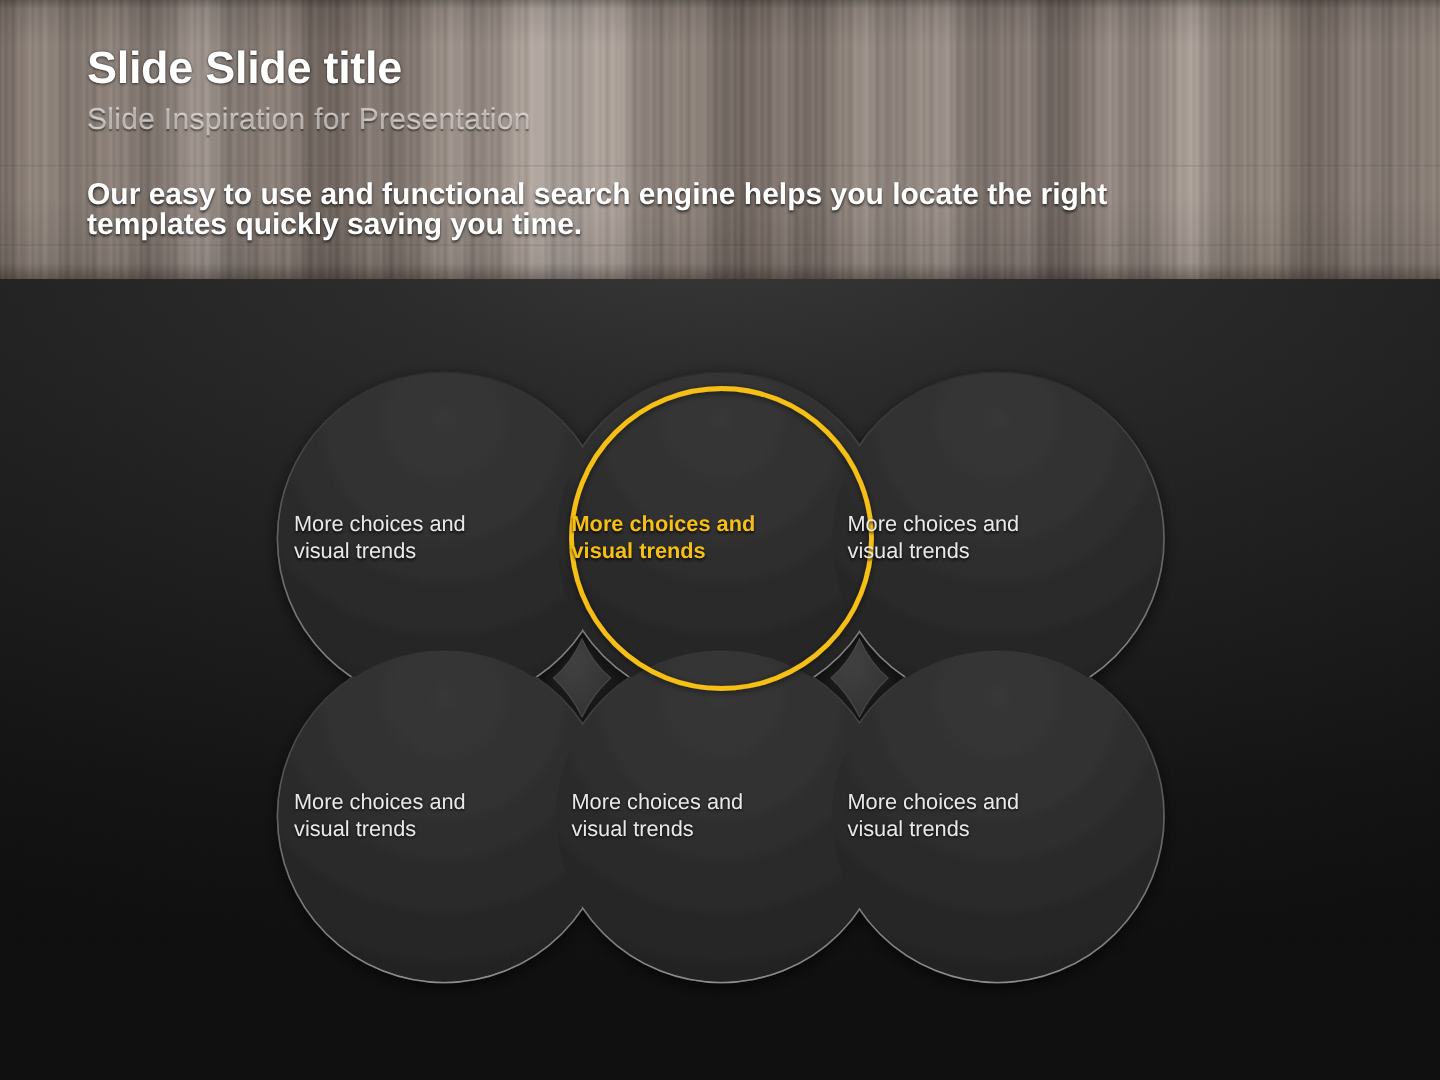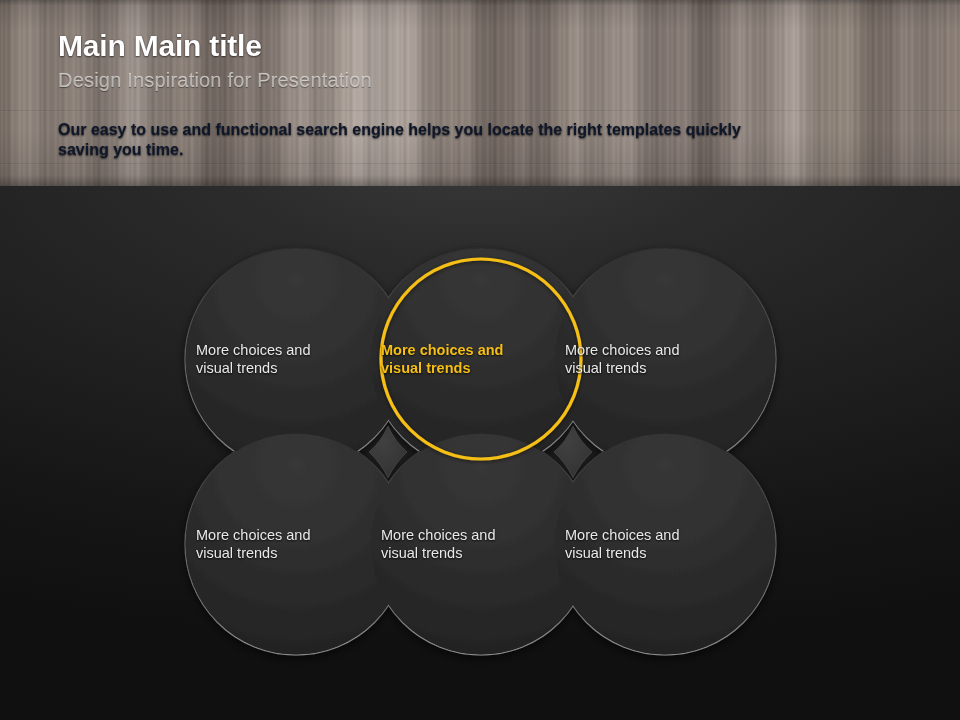--- a/index.html
+++ b/index.html
@@ -117,23 +117,23 @@
     margin: 2px 0 0 0;
     letter-spacing: 0.2px;
     text-shadow: 0 1px 1px rgba(0,0,0,0.45), 0 0 1px rgba(255,255,255,0.35);
     white-space: nowrap;
   }
   #slide-body {
     position: absolute;
     left: 58px;
     top: 120px;
     width: 715px;
-    font-size: 16px;
+    font-size: 20px;
     font-weight: bold;
-    color: #0f172a;
+    color: #ffffff;
     line-height: 20px;
     text-shadow: 0 1px 2px rgba(0,0,0,0.70);
     margin: 0;
   }
 
   
   #stage {
     position: absolute;
     left: 0;
     top: 186px;
@@ -181,22 +181,22 @@
 
 <div id="slide">
 
   <div id="header">
     <div class="wood-stripes"></div>
     <div class="wood-groove" id="groove-a"></div>
     <div class="wood-groove" id="groove-b"></div>
     <div class="wood-vshade"></div>
 
     <div id="header-text">
-      <h1 id="slide-title">Main Main title</h1>
-      <h2 id="slide-subtitle">Design Inspiration for Presentation</h2>
+      <h1 id="slide-title">Slide Slide title</h1>
+      <h2 id="slide-subtitle">Slide Inspiration for Presentation</h2>
     </div>
 
     <p id="slide-body">Our easy to use and functional search engine helps you locate the right templates quickly saving you time.</p>
   </div>
 
   <div id="stage">
     <div id="stage-noise"></div>
 
     <svg id="diagram-svg" width="960" height="534" viewBox="0 0 960 534">
       <defs>

